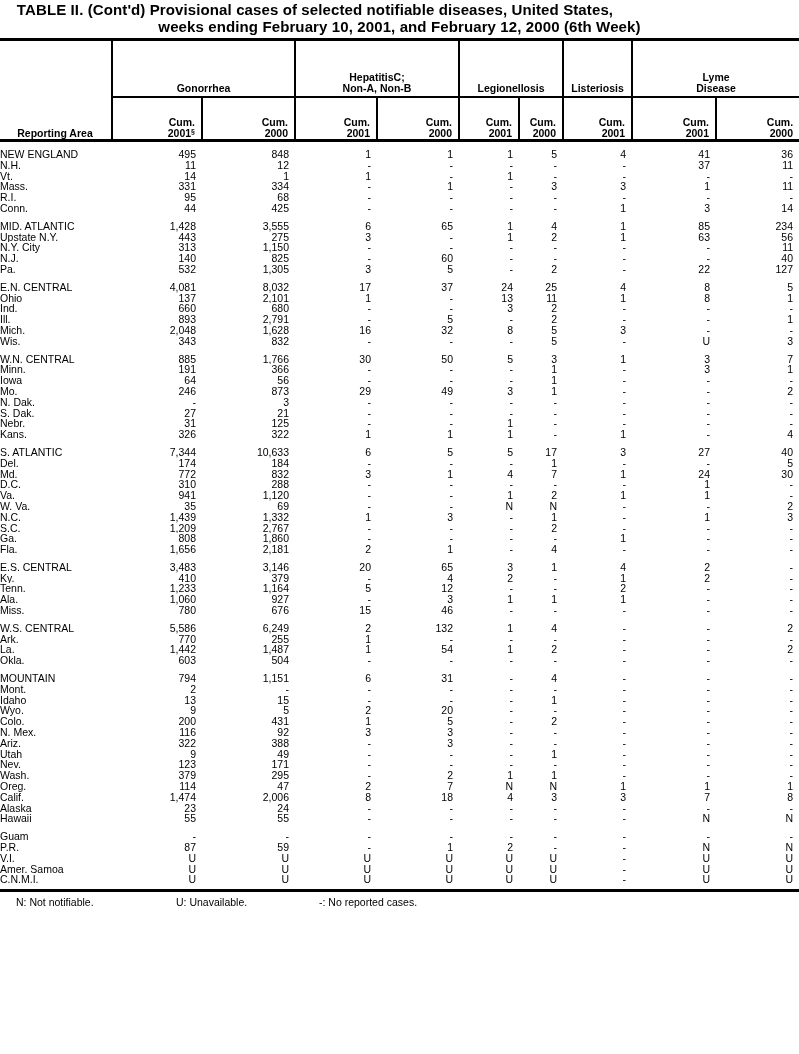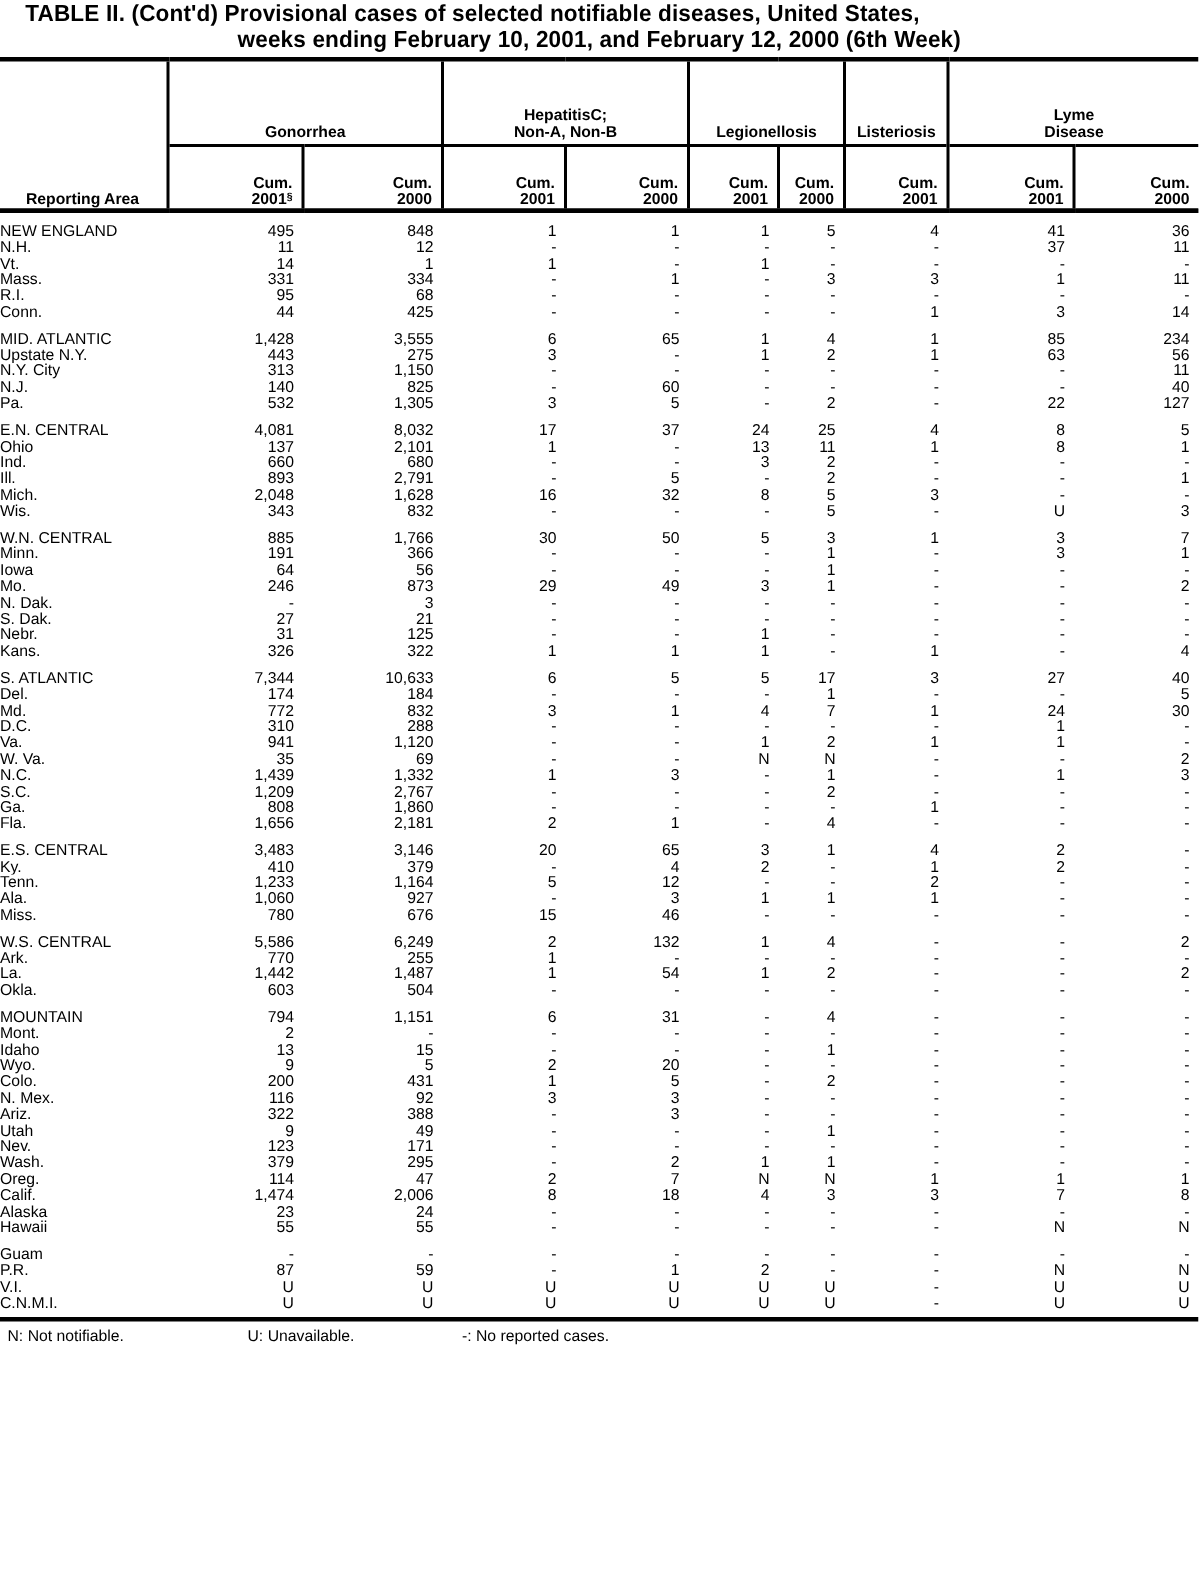--- a/index.html
+++ b/index.html
@@ -49,21 +49,21 @@
     text-align: right;
     white-space: nowrap;
     overflow: hidden;
   }
   td.area { text-align: left; padding-left: 0; }
   tr.region td { padding-top: 7px; }
   tr.us td { padding-top: 1px; }
   .sup { font-size: 7px; vertical-align: top; line-height: 7px; }
   .footer-rule { border-top: 3px solid #000; width: 799px; margin-top: 4px; }
   .footer {
-    font-size: 10.5px; padding-top: 4px; padding-left: 5px;
+    font-size: 10.5px; padding-top: 4px; padding-left: 16px;
     display: flex;
     align-items: center;
   }
   .footer span.n { width: 160px; }
   .footer span.u { width: 143px; }
 </style>
 </head>
 <body>
 
 <div class="title">
@@ -839,20 +839,32 @@
         <td>U</td>
         <td>U</td>
         <td>U</td>
         <td>U</td>
         <td>U</td>
         <td>-</td>
         <td>U</td>
         <td>U</td>
       </tr>
       <tr>
+        <td class="area">Amer. Samoa</td>
+        <td>U</td>
+        <td>U</td>
+        <td>U</td>
+        <td>U</td>
+        <td>U</td>
+        <td>U</td>
+        <td>-</td>
+        <td>U</td>
+        <td>U</td>
+      </tr>
+      <tr>
         <td class="area">C.N.M.I.</td>
         <td>U</td>
         <td>U</td>
         <td>U</td>
         <td>U</td>
         <td>U</td>
         <td>U</td>
         <td>-</td>
         <td>U</td>
         <td>U</td>

